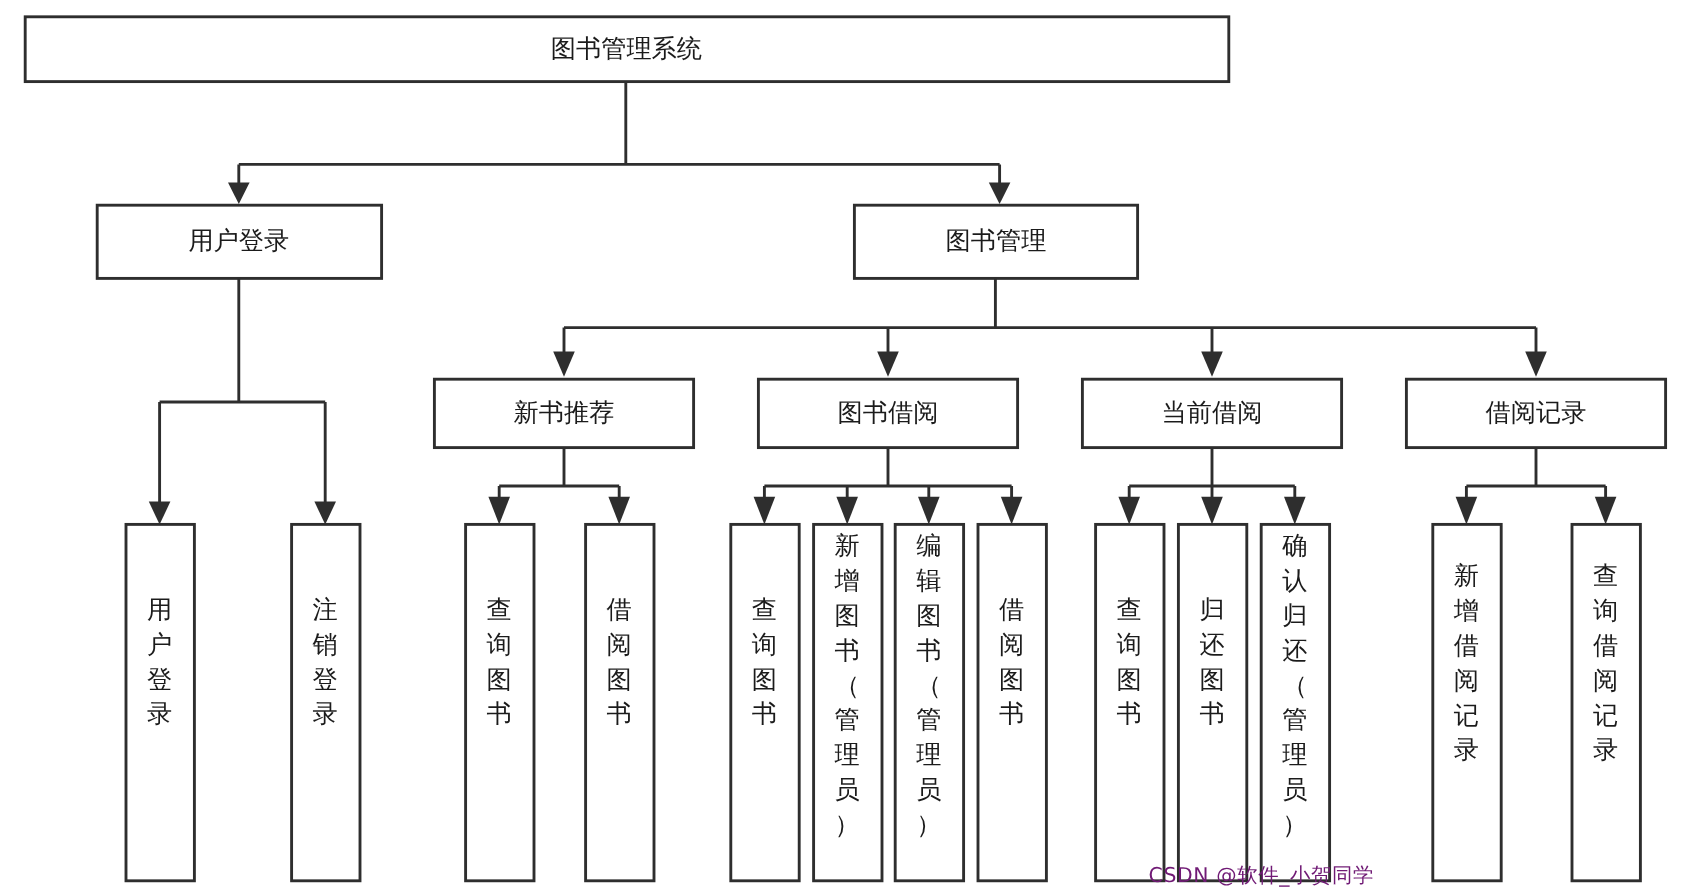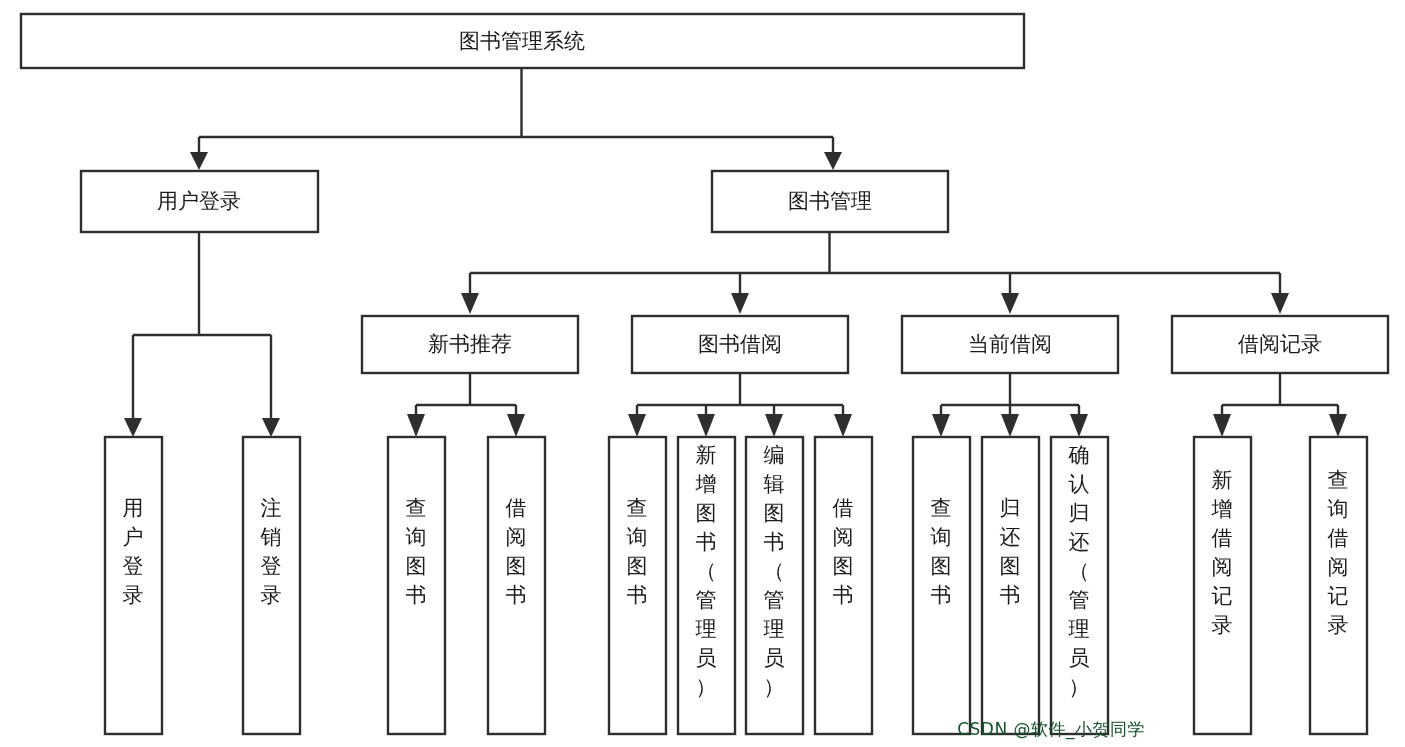--- a/index.html
+++ b/index.html
@@ -54,21 +54,21 @@
     font-size: 21px;
     fill: #1b1b1b;
     text-anchor: middle;
   }
   .watermark {
     position: absolute;
     right: 8px;
     bottom: 6px;
     font-family: "DejaVu Sans", "Liberation Sans", sans-serif;
     font-size: 17px;
-    color: #14532d;
+    color: #701a75;
     letter-spacing: 0.5px;
     white-space: nowrap;
     user-select: none;
   }
 </style>
 </head>
 <body>
 
 <div id="diagram-root">
 

